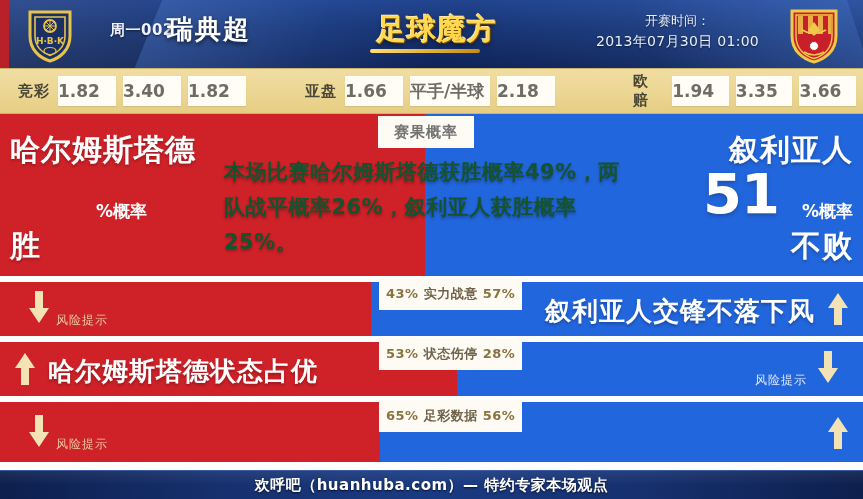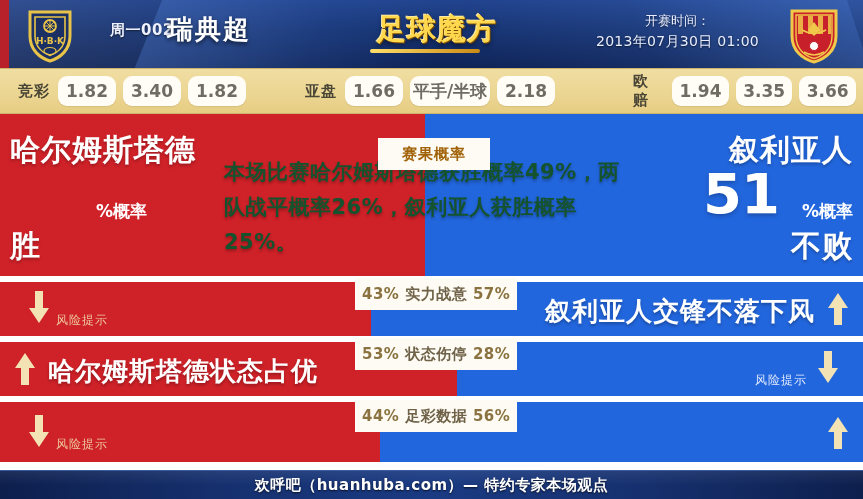--- a/index.html
+++ b/index.html
@@ -42,22 +42,22 @@
     color:#e8eeff;font-size:13px;line-height:21px;text-shadow:0 1px 2px rgba(0,0,0,.6);}
   .ktime .t2{font-size:14px;letter-spacing:.3px;}
 
   
   .odds{position:absolute;left:0;top:68px;width:863px;height:44px;
     background:linear-gradient(180deg,#f0dda2 0%,#ecd693 55%,#e6cd83 100%);
     border-top:1px solid #cbb36c;border-bottom:1px solid #cbb36c;}
   .odds-group{position:absolute;top:0;height:44px;display:flex;align-items:center;}
   .odds-lab{font-size:15px;font-weight:bold;color:#4a4636;margin-right:8px;letter-spacing:1px;}
   .odds-cell{background:#fffdf6;color:#6f6c63;font-size:17px;font-weight:bold;
-    height:30px;line-height:30px;text-align:center;margin-right:7px;
-    box-shadow:0 1px 1px rgba(0,0,0,.08);border-radius:9px;}
+    height:30px;line-height:30px;text-align:left;margin-right:7px;
+    box-shadow:0 1px 1px rgba(0,0,0,.08);}
   .w58{width:58px;} .w96{width:80px;}
 
   
   .main{position:absolute;left:0;top:114px;width:863px;height:162px;}
   .main .red{position:absolute;left:0;top:0;width:425px;height:162px;background:#cf2128;padding-left:24px;}
   .main .blue{position:absolute;left:425px;top:0;width:438px;height:162px;background:#2266dd;}
 
   .side-team{position:absolute;top:16px;color:#fff;font-weight:bold;font-size:30px;
     letter-spacing:1px;text-shadow:0 2px 3px rgba(0,0,0,.25);}
   .side-team.l{left:10px;}
@@ -67,37 +67,37 @@
   .side-num.l{left:10px;}
   .side-num.r{right:84px;text-align:center;}
   .side-pct{position:absolute;color:#fff;font-weight:bold;font-size:17px;}
   .side-pct.l{left:96px;top:86px;}
   .side-pct.r{right:10px;top:86px;}
   .side-res{position:absolute;top:112px;color:#fff;font-weight:bold;font-size:30px;
     letter-spacing:1px;text-shadow:0 2px 3px rgba(0,0,0,.25);}
   .side-res.l{left:10px;}
   .side-res.r{right:10px;}
 
-  .tabbadge{position:absolute;left:378px;top:116px;width:112px;height:32px;
-    background:#fdfbf3;color:#a16207;font-size:15px;font-weight:bold;
-    text-align:center;line-height:32px;letter-spacing:1px;z-index:5;margin-top:22px;}
+  .tabbadge{position:absolute;left:378px;top:116px;width:96px;height:32px;
+    background:#fdfbf3;color:#737373;font-size:15px;font-weight:bold;
+    text-align:center;line-height:32px;letter-spacing:1px;z-index:5;}
 
   .desc{position:absolute;left:224px;top:155px;width:396px;color:#14532d;
     font-size:21px;font-weight:bold;line-height:35px;letter-spacing:.5px;
     text-shadow:0 2px 3px rgba(0,0,0,.3);z-index:4;}
 
   
   .row{position:absolute;left:0;width:863px;height:54px;}
   .row .rbar{position:absolute;top:0;height:54px;background:#cf2128;left:0;}
   .row .bbar{position:absolute;top:0;height:54px;background:#2266dd;right:0;}
   .rowgap{position:absolute;height:6px;background:#ffffff;left:0;width:863px;}
 
   .rowbadge{position:absolute;height:32px;background:#fdfbf3;color:#8a7340;
-    font-size:15px;font-weight:bold;line-height:32px;text-align:center;
-    letter-spacing:.5px;z-index:6;white-space:nowrap;padding:0 7px;}
+    font-size:13px;font-weight:bold;line-height:32px;text-align:center;
+    letter-spacing:.5px;z-index:6;white-space:nowrap;padding:0 7px;margin-left:24px;}
   .rowbadge .mid{color:#6f6248;}
 
   .claim{position:absolute;top:12px;color:#ffffff;font-size:26px;font-weight:bold;
     letter-spacing:1px;text-shadow:0 2px 3px rgba(0,0,0,.28);}
   .claim.l{left:48px;}
   .claim.r{right:48px;}
 
   .risk{position:absolute;font-size:12px;color:#f2e2b6;letter-spacing:1px;}
   .risk.onred{color:#f0d9a8;opacity:.9;}
   .risk.onblue{color:#e8eeff;opacity:.95;}
@@ -249,21 +249,21 @@
     <svg class="arrow" style="left:28px;top:12px;" viewBox="0 0 22 34">
       <path d="M7 1 h8 v17 h6 L11 33 L1 18 h6 z" fill="#f3e3b4"></path>
     </svg>
     <div class="risk onred" style="left:56px;top:34px;">风险提示</div>
 
     <svg class="arrow" style="right:14px;top:14px;" viewBox="0 0 22 34">
       <path d="M11 1 L21 16 h-6 v17 H7 V16 H1 z" fill="#f3e3b4"></path>
     </svg>
 
     <div class="rowbadge" style="left:355px;top:-2px;">
-      <span>44%</span>
+      <span>65%</span>
       <span class="mid">足彩数据</span>
       <span>56%</span>
     </div>
   </div>
 
   <div class="footer">
     <div class="ftxt">欢呼吧（huanhuba.com）— 特约专家本场观点</div>
   </div>
 
 </div>

